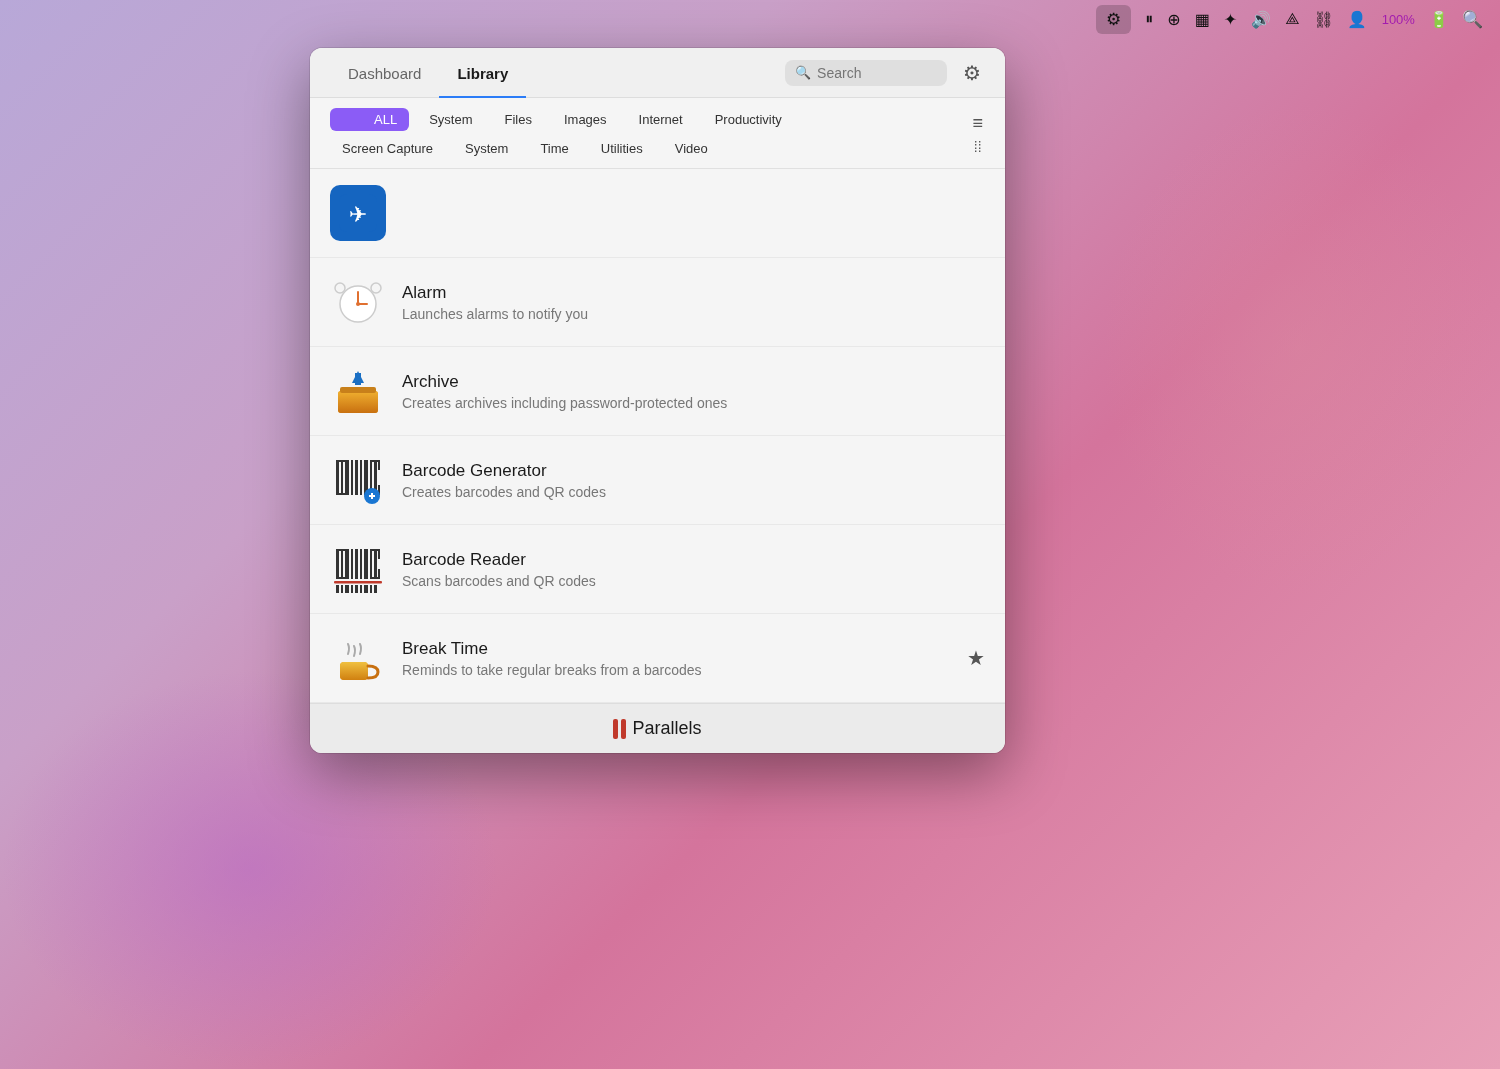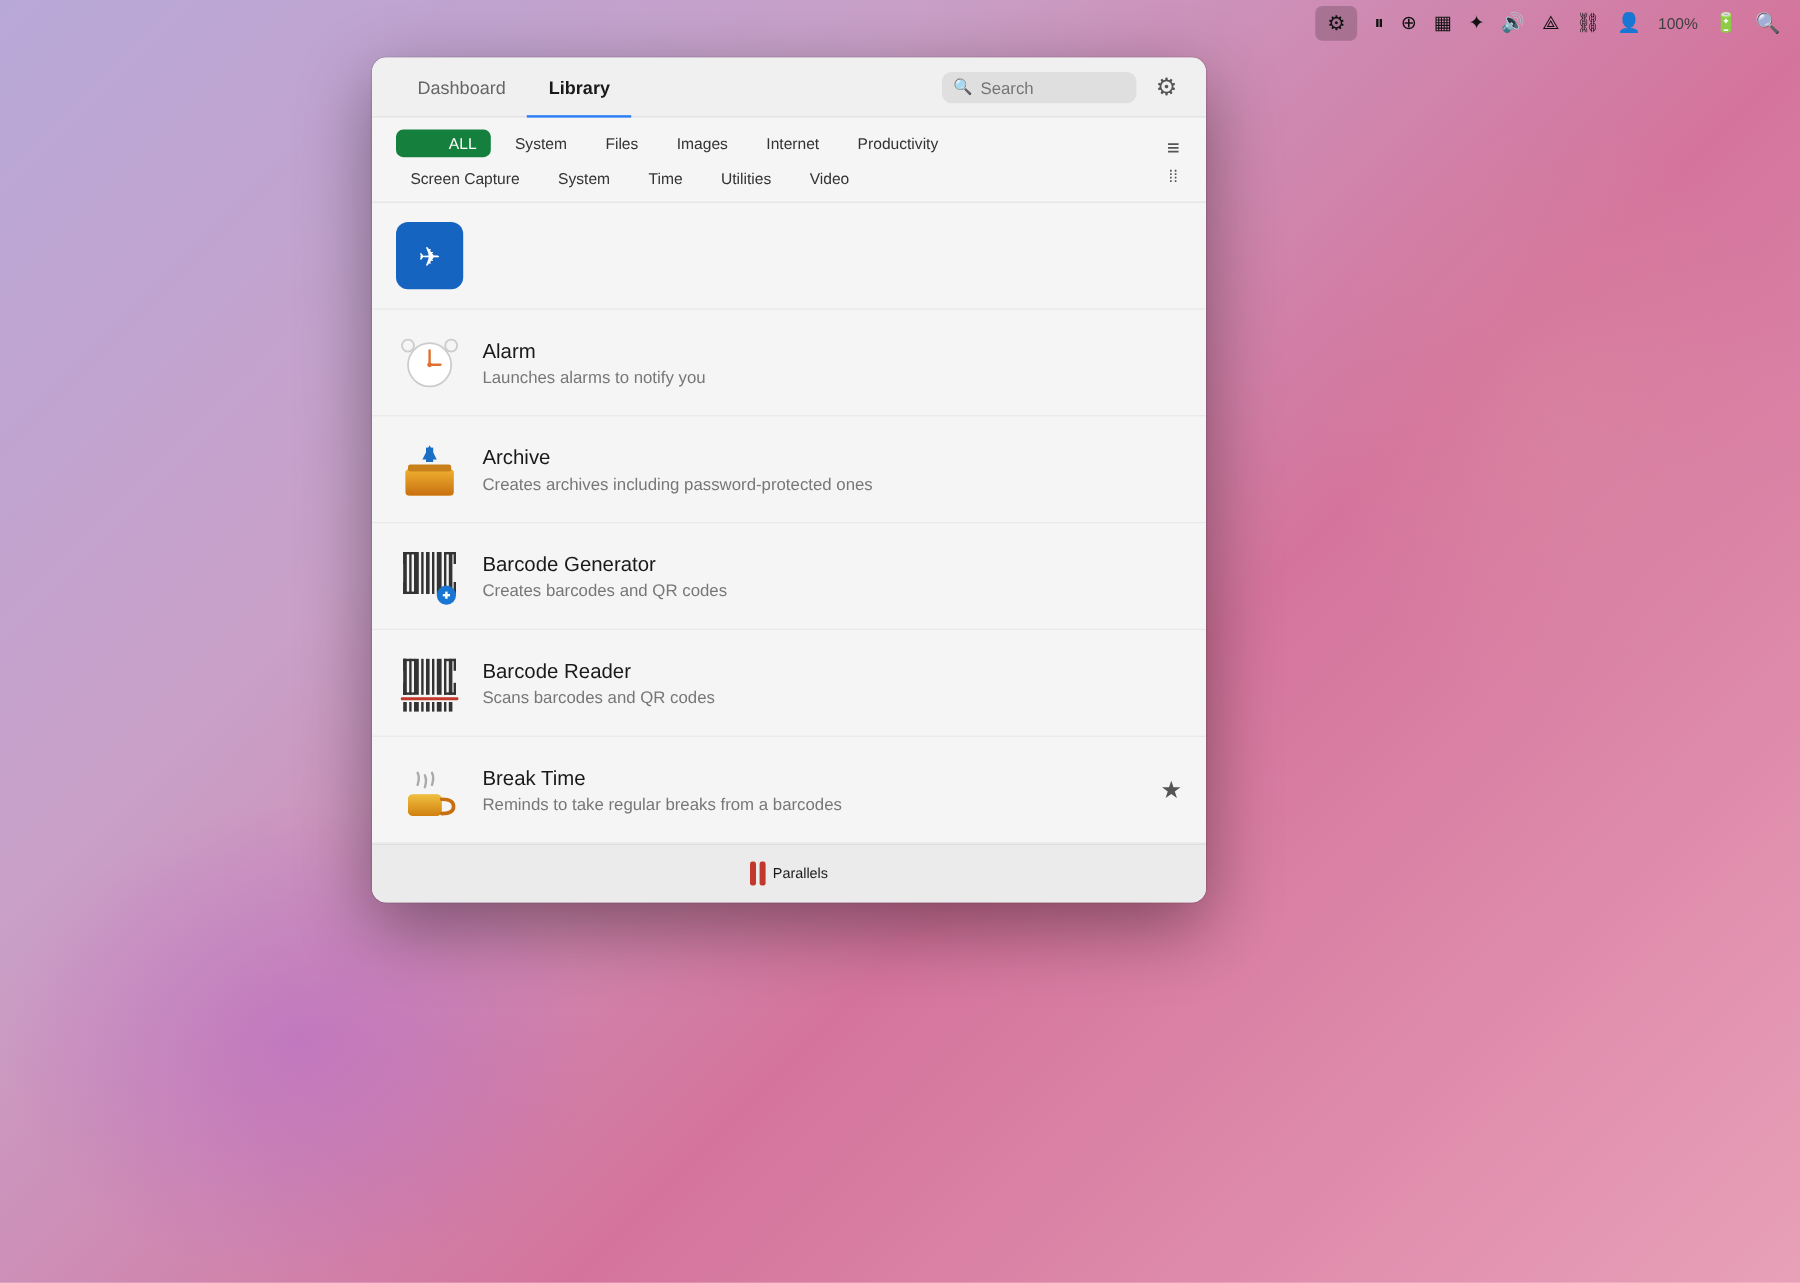--- a/index.html
+++ b/index.html
@@ -131,21 +131,21 @@
     .chip {
       padding: 4px 12px;
       border-radius: 6px;
       font-size: 13px;
       cursor: pointer;
       color: #333;
       background: transparent;
     }
 
     .chip.selected {
-      background: #15803d;
+      background: #8b5cf6;
       color: white;
       padding-left: 44px;
     }
 
     .view-btns {
       display: flex;
       flex-direction: column;
       gap: 4px;
       align-items: center;
     }
@@ -209,21 +209,21 @@
       display: flex;
       align-items: center;
       justify-content: center;
       border-top: 1px solid #ddd;
     }
 
     .parallels-logo {
       display: flex;
       align-items: center;
       gap: 6px;
-      font-size: 12px;
+      font-size: 18px;
       font-weight: 500;
       color: #1a1a1a;
     }
 
     .parallels-bars {
       display: flex;
       gap: 3px;
       align-items: center;
     }
 
@@ -282,21 +282,21 @@
 
   <span style="font-size:17px;background:rgba(0,0,0,0.18);border-radius:6px;padding:4px 10px;color:#111;">⚙︎</span>
   <span style="font-size:16px;color:#111;">⏸</span>
   <span style="font-size:16px;color:#111;">⊕</span>
   <span style="font-size:16px;color:#111;">▦</span>
   <span style="font-size:16px;color:#111;">✦</span>
   <span style="font-size:16px;color:#111;">🔊</span>
   <span style="font-size:16px;color:#111;">⟁</span>
   <span style="font-size:16px;color:#111;">⛓</span>
   <span style="font-size:16px;color:#111;">👤</span>
-  <span style="font-size:13px;color:#404040;">100%</span>
+  <span style="font-size:13px;color:#a21caf;">100%</span>
   <span style="font-size:16px;color:#111;">🔋</span>
   <span style="font-size:17px;color:#111;">🔍</span>
 </div>
 
 <div class="window">
 
   <div class="window-header">
     <div class="tab-bar">
       <div class="tab">Dashboard</div>
       <div class="tab active">Library</div>

